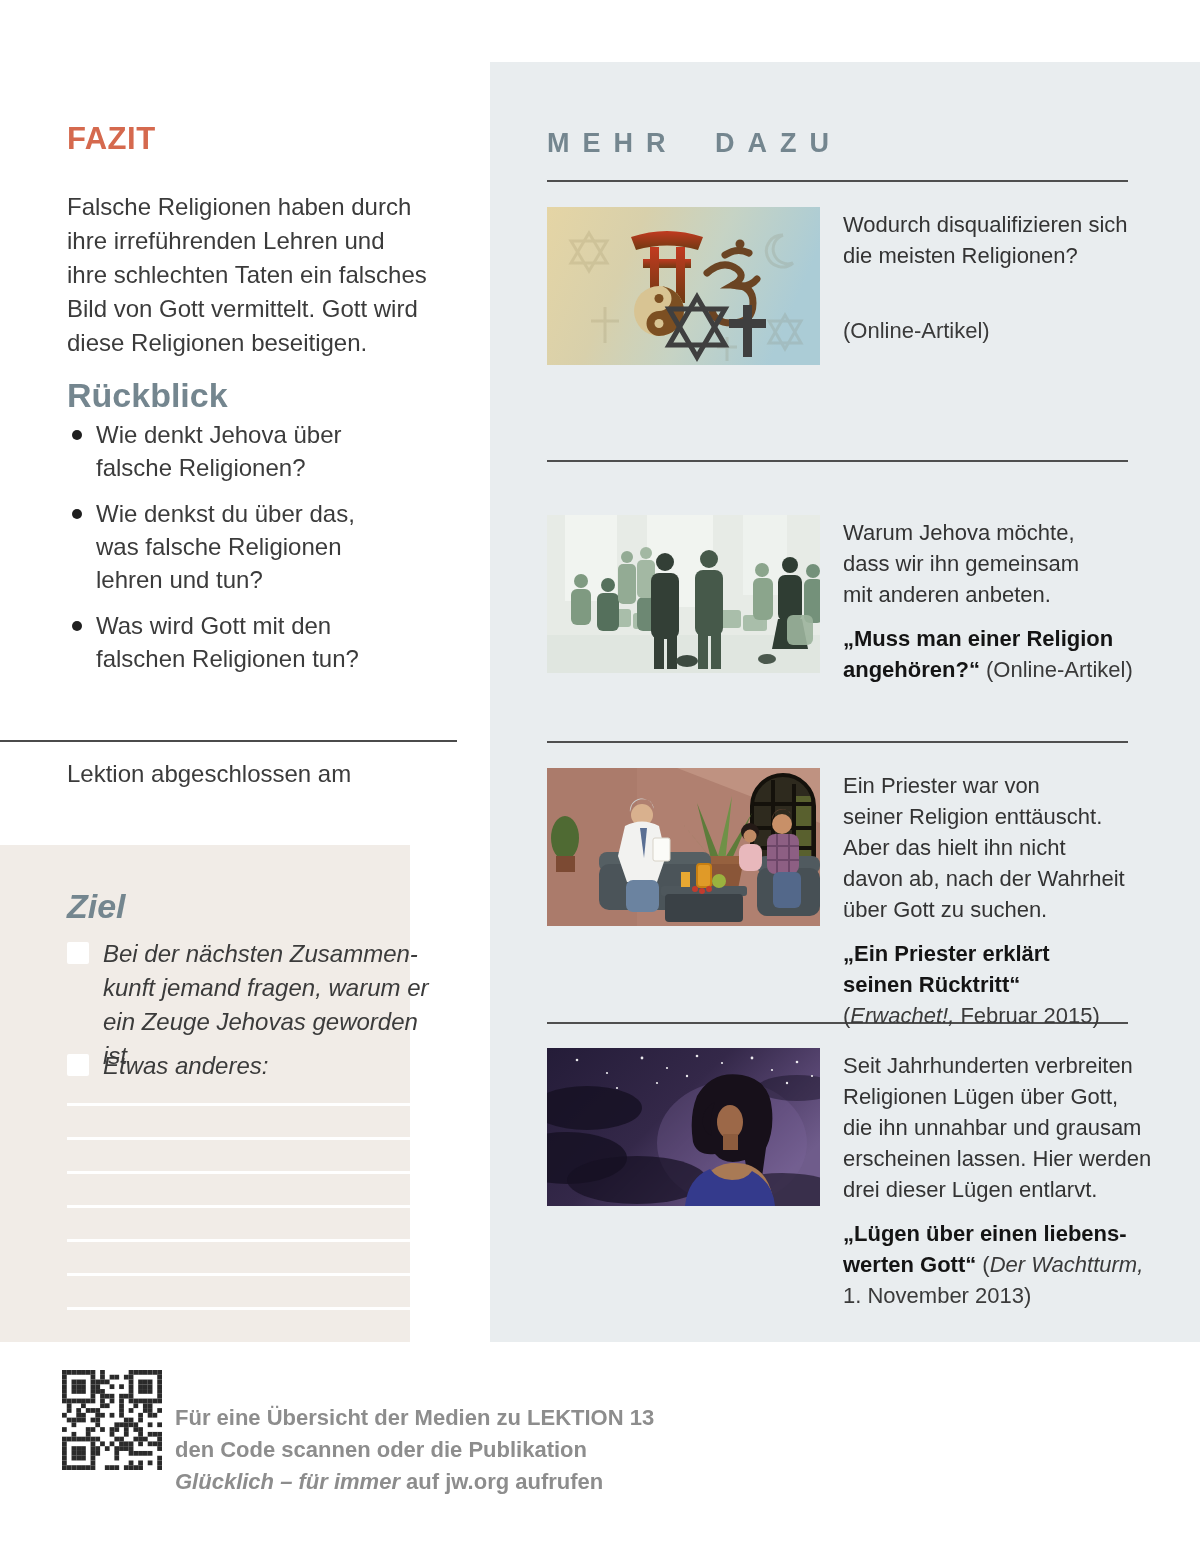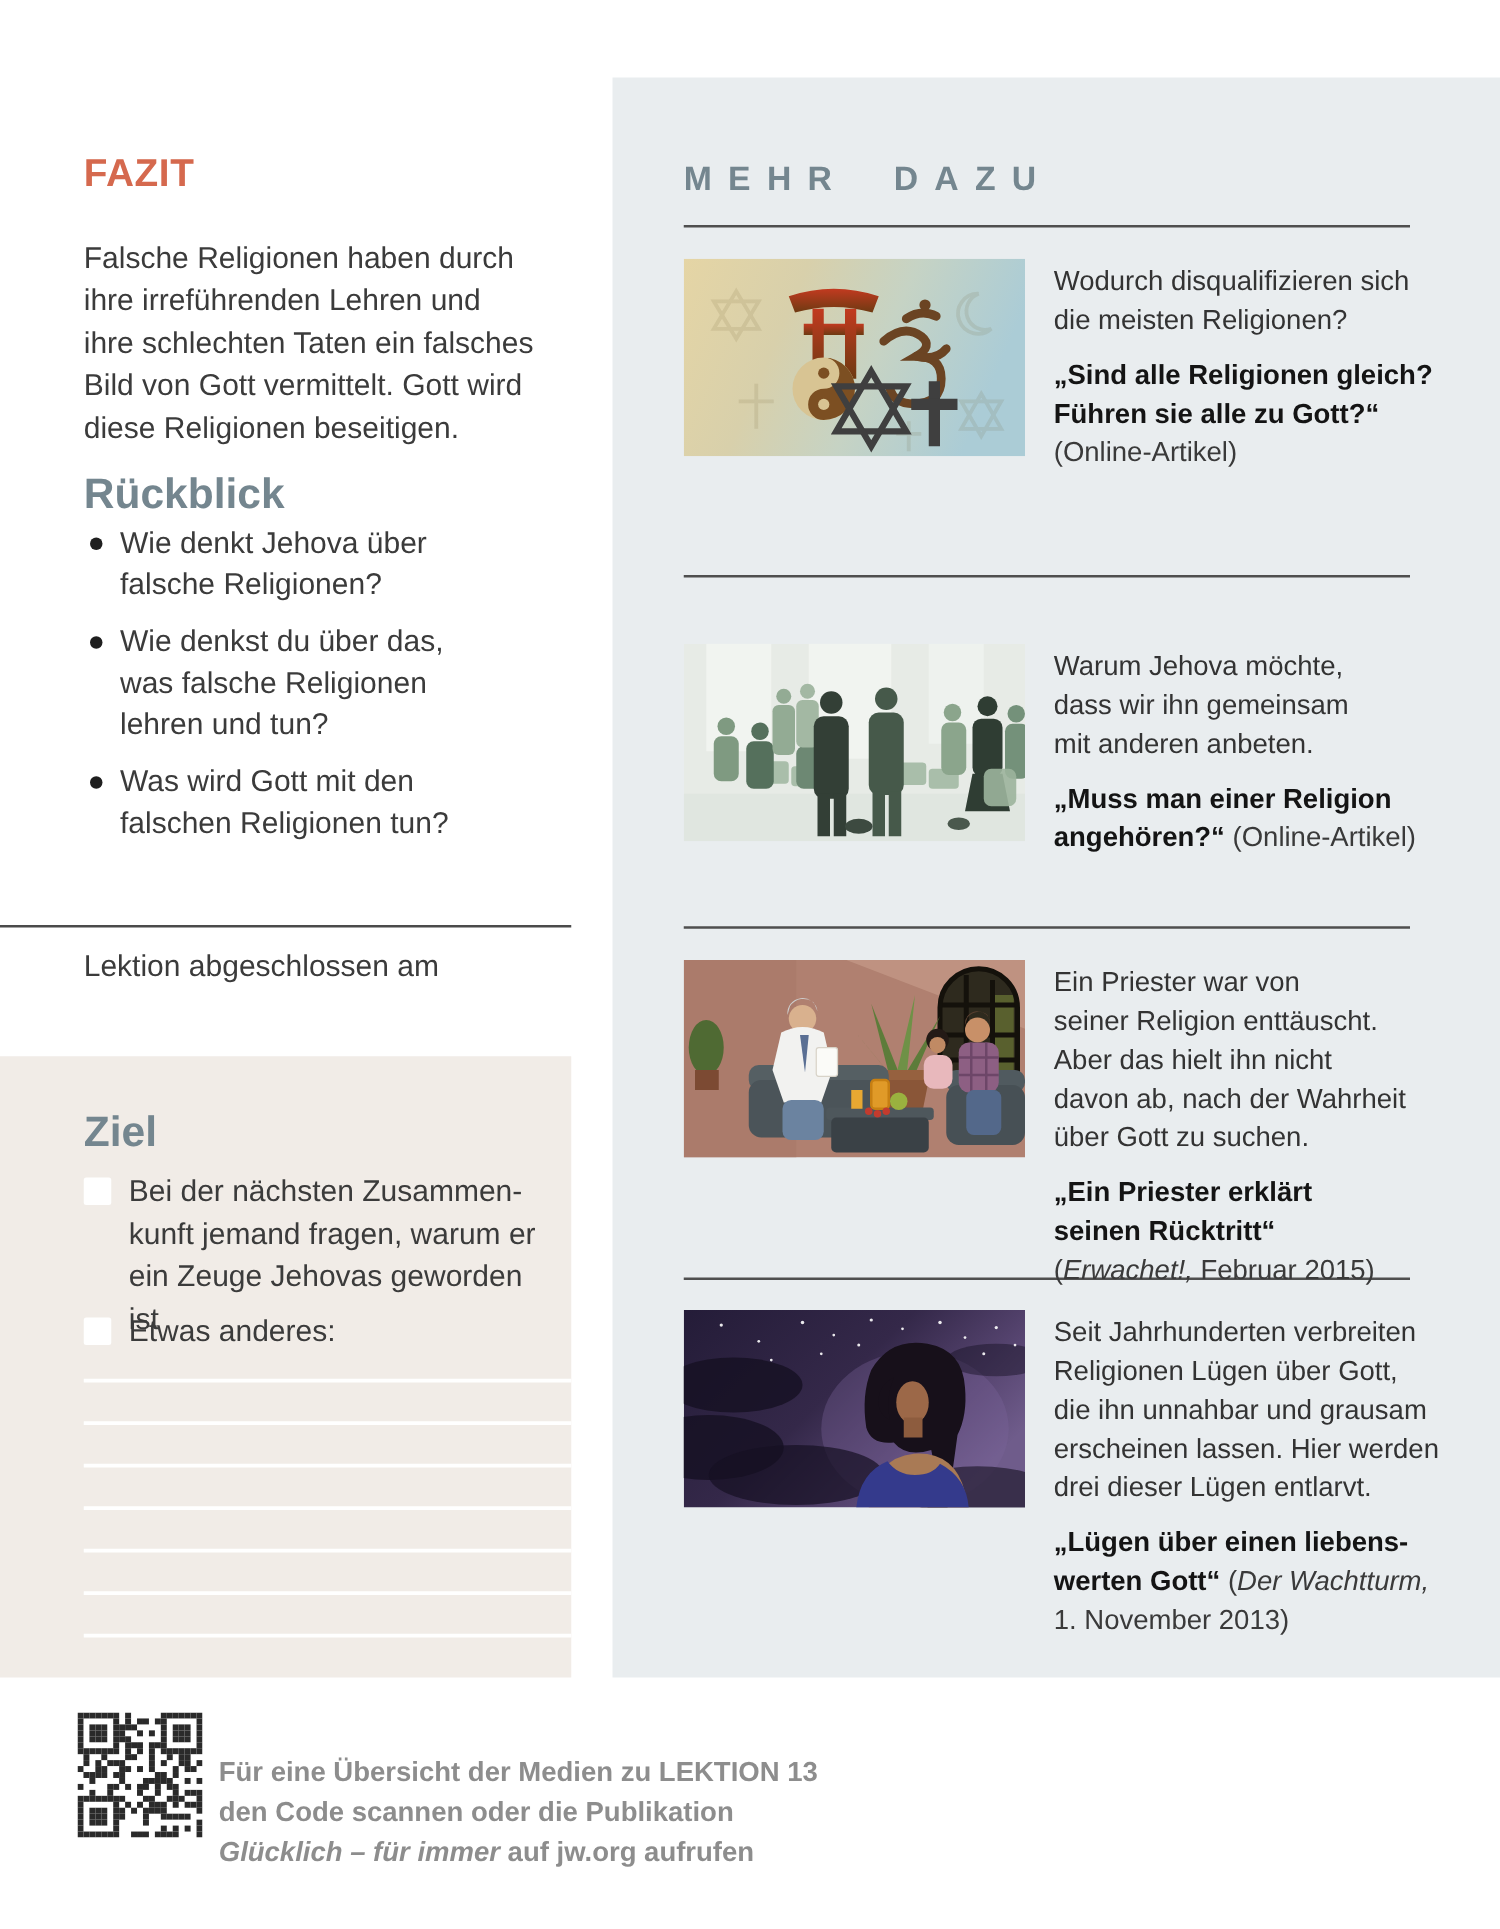--- a/index.html
+++ b/index.html
@@ -13,21 +13,21 @@
   .fazit-body{left:67px;top:166px;width:400px;font-size:24px;line-height:34px;color:#3b3b3b;}
   .rueck-title{left:67px;top:348px;font-size:34px;font-weight:bold;color:#74868f;}
   .bullets{left:67px;top:418px;width:360px;list-style:none;margin:0;padding:0;}
   .bullets li{position:relative;padding-left:29px;font-size:24px;line-height:33px;
               color:#3b3b3b;margin-bottom:13px;white-space:pre-line;}
   .bullets li::before{content:"";position:absolute;left:5px;top:12px;width:10px;height:10px;
               border-radius:50%;background:#1f1f1f;}
   .left-rule{left:0;top:740px;width:457px;height:2px;background:#4b4b4b;}
   .completion{left:67px;top:760px;font-size:24px;color:#3b3b3b;text-align:right;}
 
-  .goal{left:0;top:845px;width:457px;height:497px;background:#f1ece7;}
+  .goal{left:0;top:845px;width:410px;height:497px;background:#f1ece7;font-style:italic;}
   .goal-title{left:67px;top:14px;font-size:34px;font-weight:bold;color:#74868f;}
   .opt{position:absolute;left:67px;width:366px;}
   .opt-1{top:92px;} .opt-2{top:204px;}
   .cbx{position:absolute;left:0;top:5px;width:22px;height:22px;background:#ffffff;border-radius:2px;}
   .opt-label{display:block;margin-left:36px;font-size:24px;line-height:34px;color:#3b3b3b;}
   .wlines{position:absolute;left:67px;right:0;top:258px;}
   .wline{height:3px;background:#ffffff;margin-bottom:31px;}
 
   
   .panel{left:490px;top:62px;width:710px;height:1280px;background:#e9edef;}
@@ -156,22 +156,21 @@
           <polygon points="150,150 122,102 178,102"></polygon>
         </g>
         <g fill="#3f3f3f">
           <rect x="196" y="98" width="9" height="52"></rect>
           <rect x="182" y="112" width="37" height="9"></rect>
         </g>
       </svg>
       <div class="itxt">
         <p class="lead pre">Wodurch disqualifizieren sich
 die meisten Religionen?</p>
-        <p class="cite pre"><b>„Sind alle Religionen gleich?
-Führen sie alle zu Gott?“</b><span></span><i></i><span>
+        <p class="cite pre"><span></span><i></i><span>
 (Online-Artikel)</span></p>
       </div>
     </div>
 
     <div class="row c2">
       <svg class="thumb" viewBox="0 0 273 158">
         <rect width="273" height="158" fill="#e7ebe6"></rect>
         <rect x="18" y="0" width="52" height="86" fill="#f1f4f0"></rect>
         <rect x="100" y="0" width="66" height="92" fill="#f1f4f0"></rect>
         <rect x="196" y="0" width="44" height="80" fill="#eef2ee"></rect>

